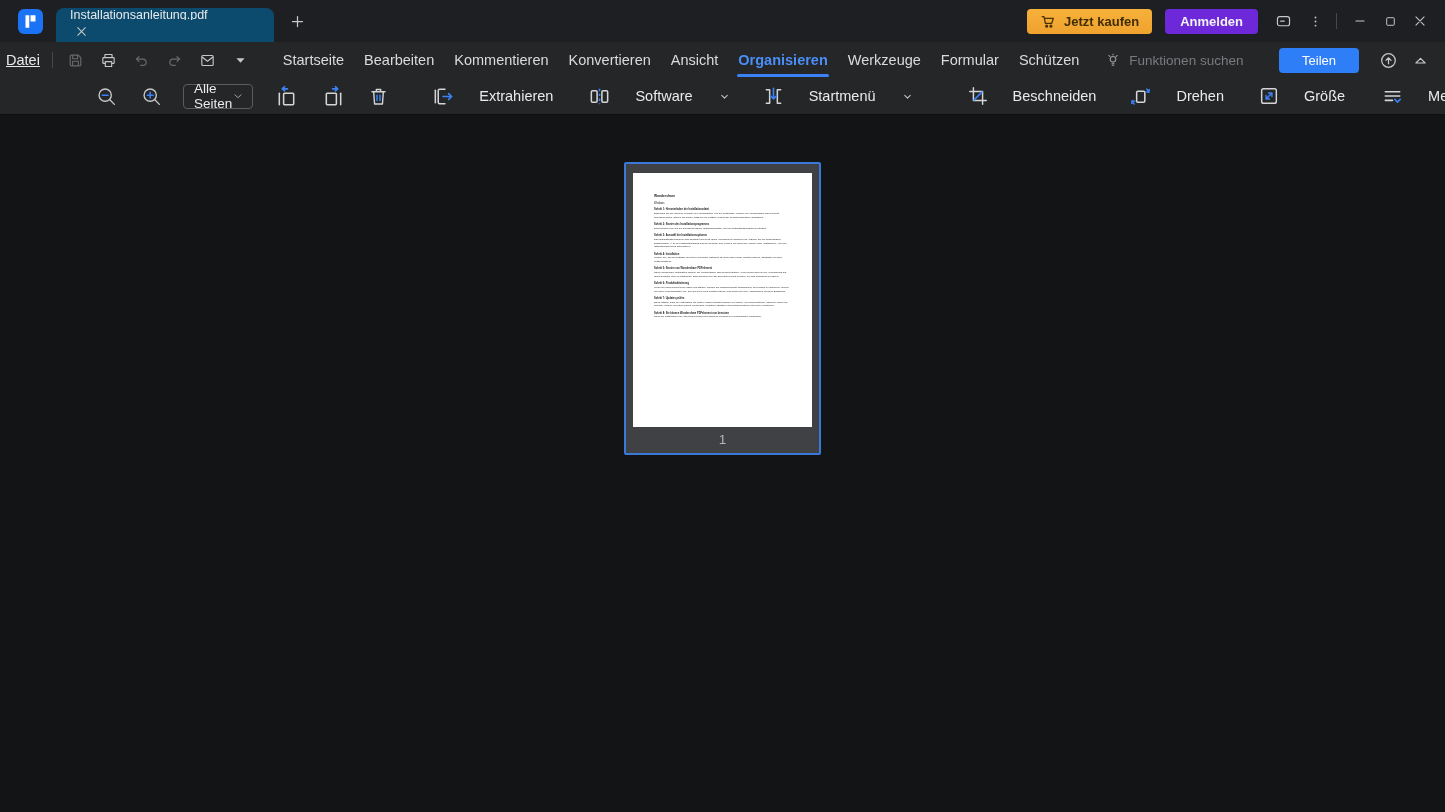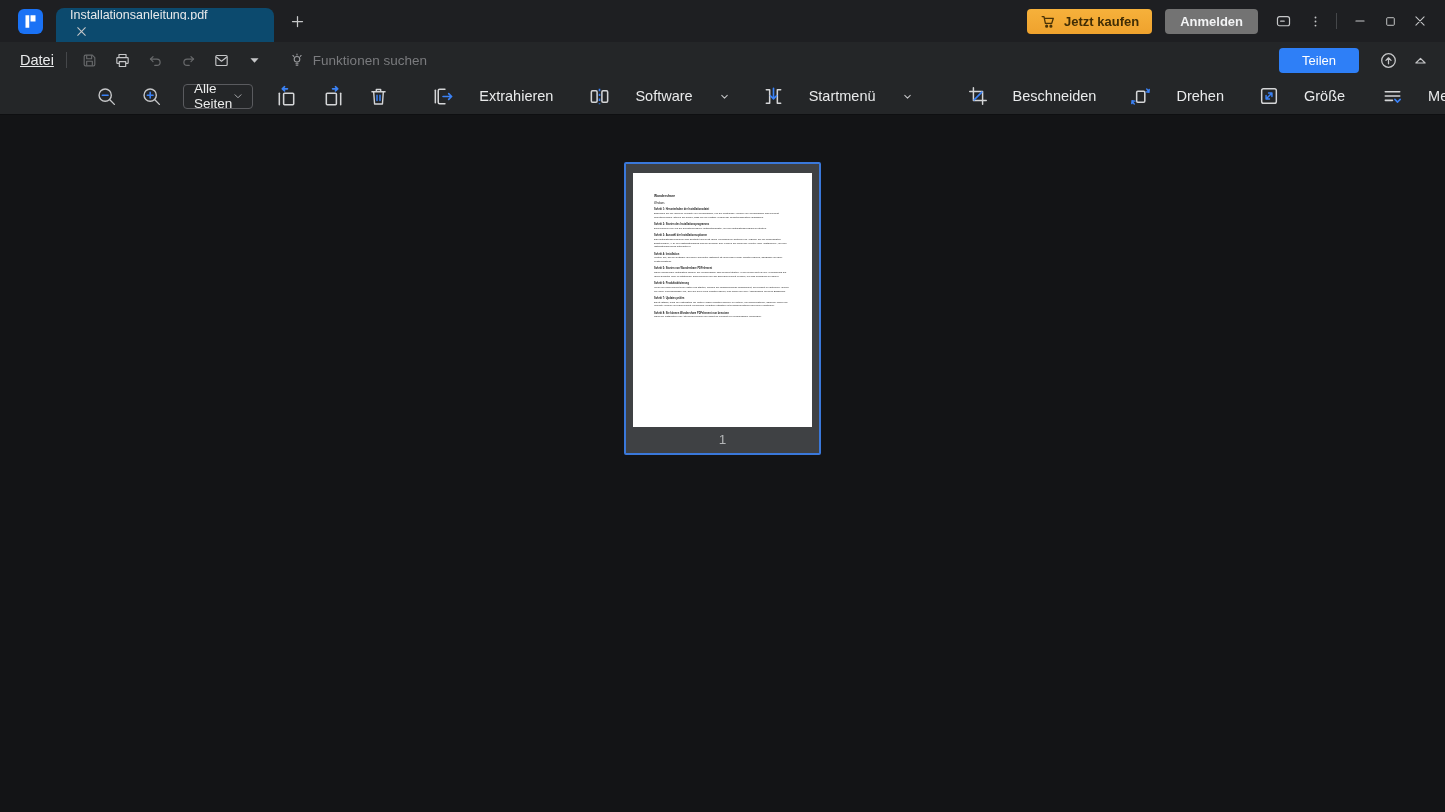--- a/index.html
+++ b/index.html
@@ -35,36 +35,36 @@
   }
   .tab-close { width:22px; height:22px; }
   .new-tab { width:26px; height:26px; margin:0 0 8px 10px; }
   .tb-right { margin-left:auto; display:flex; align-items:center; height:42px; padding-right:10px; }
   .buy-btn {
     height:25px; background:linear-gradient(#f6b13b,#efa22d);
     border-radius:4px; display:flex; align-items:center; gap:7px;
     padding:0 13px; color:#402d05; font-size:13px; font-weight:700;
   }
   .login-btn {
-    height:25px; margin-left:13px; background:#737373; border-radius:4px;
+    height:25px; margin-left:13px; background:#6d28d9; border-radius:4px;
     display:flex; align-items:center; padding:0 15px;
     color:#f2f3f4; font-size:13px; font-weight:700;
   }
   .tb-tool { width:26px; height:26px; }
   .feedback { margin-left:12px; }
   .kebab { margin-left:6px; }
   .tb-sep { width:1px; height:16px; background:#45474a; margin:0 8px; }
   .win-ctl { width:30px; height:28px; }
 
   
   .menubar {
     height:36px; background:#242628; display:flex; align-items:center;
     font-size:14.5px;
   }
-  .menu-file { margin-left:14px; color:#e9eaeb; padding:4px 6px; border-radius:4px;text-decoration:underline; }
+  .menu-file { color:#e9eaeb; padding:4px 6px; border-radius:4px;text-decoration:underline; }
   .m-sep { width:1px; height:16px; background:#45474a; margin:0 8px 0 6px; }
   .mi { width:29px; height:26px; margin-right:4px; }
   .mi.dim { opacity:.42; }
   .menu-tabs { display:flex; align-items:center; margin-left:14px; height:36px; }
   .menu-tab {
     padding:0 10px; height:36px; display:flex; align-items:center;
     color:#dadbdc; position:relative; white-space:nowrap;
   }
   .menu-tab.active { color:#4a8ef8; font-weight:700; }
   .menu-tab.active::after {
@@ -232,20 +232,31 @@
       <rect x="4" y="5" width="16" height="14" rx="1.5"></rect>
       <path d="M4.5 7 L12 13 L19.5 7"></path>
     </svg>
   </span>
   <span class="icon-btn mi">
     <svg width="15" height="15" viewBox="0 0 24 24" fill="#c6c7c9">
       <path d="M5.5 8.5 h13 L12 15.5 z"></path>
     </svg>
   </span>
 
+  <div class="menu-tabs">
+    <span class="menu-tab">Startseite</span>
+    <span class="menu-tab">Bearbeiten</span>
+    <span class="menu-tab">Kommentieren</span>
+    <span class="menu-tab">Konvertieren</span>
+    <span class="menu-tab">Ansicht</span>
+    <span class="menu-tab active">Organisieren</span>
+    <span class="menu-tab">Werkzeuge</span>
+    <span class="menu-tab">Formular</span>
+    <span class="menu-tab">Schützen</span>
+  </div>
 
   <div class="feature-search">
     <span>
       <svg width="16" height="16" viewBox="0 0 24 24" stroke="#9a9b9e" stroke-width="1.6" fill="none" stroke-linecap="round">
         <circle cx="12" cy="11" r="4.2"></circle>
         <path d="M10.3 17.5 h3.4 M10.8 20 h2.4"></path>
         <path d="M12 3 v1.6 M5.8 5.2 l1.3 1.3 M18.2 5.2 l-1.3 1.3"></path>
       </svg>
     </span>
     <span>Funktionen suchen</span>

